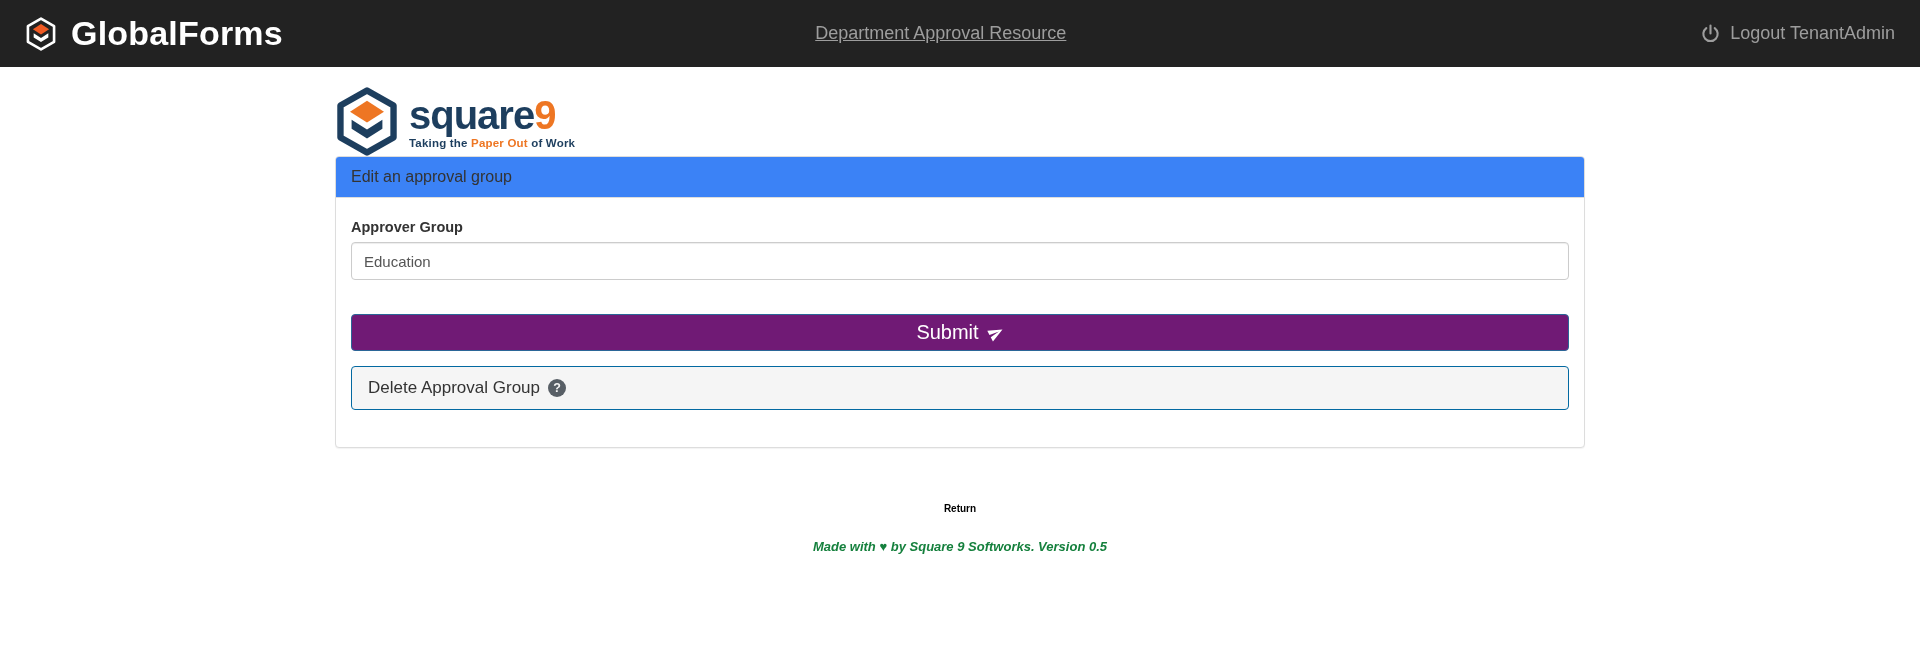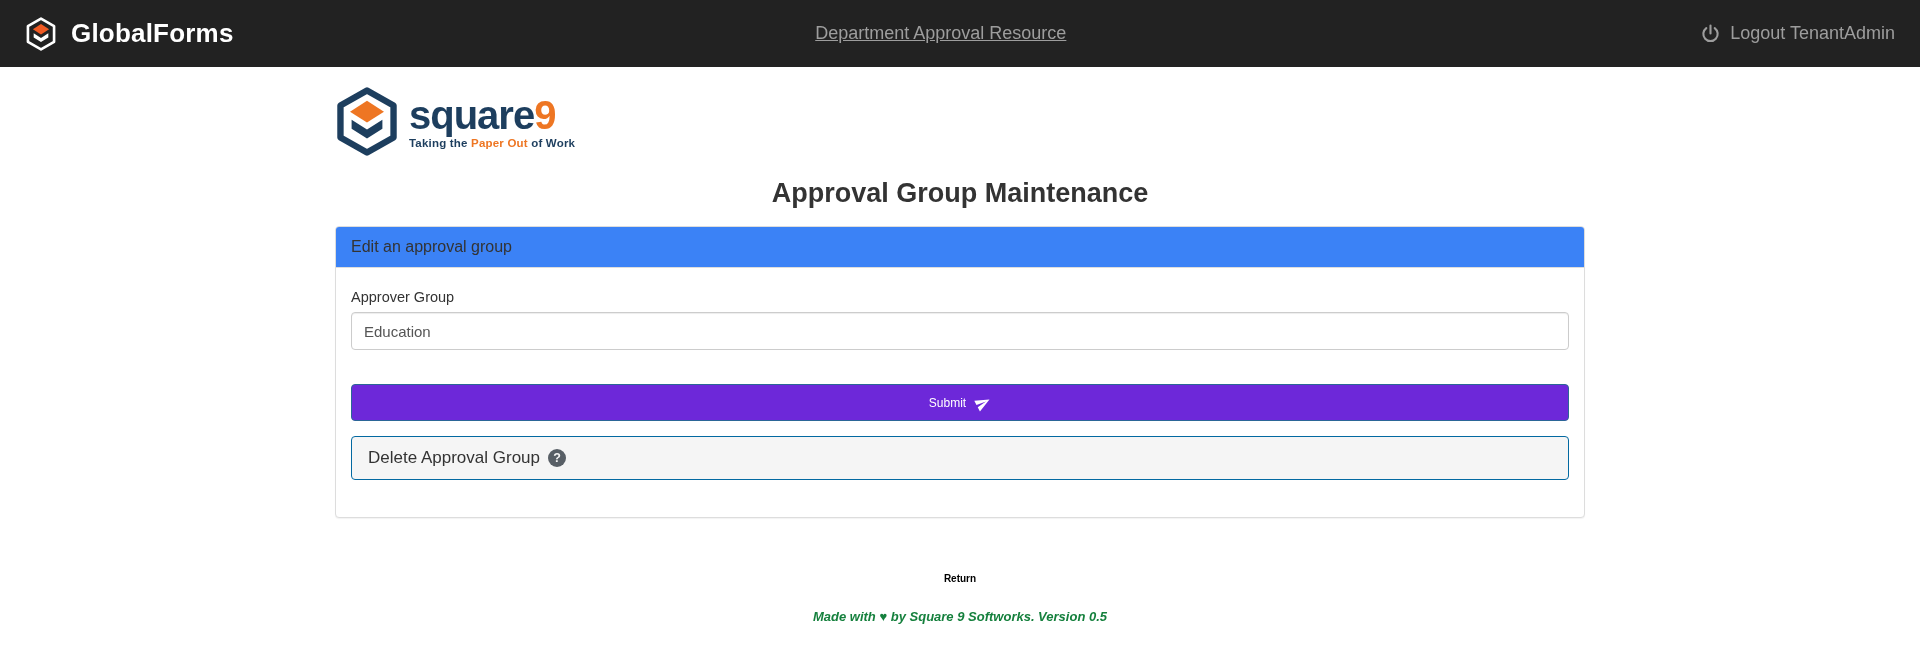--- a/index.html
+++ b/index.html
@@ -11,21 +11,21 @@
     position: relative;
     height: 67px;
     background: #222222;
     display: flex;
     align-items: center;
     padding: 0 25px;
     color: #9d9d9d;
   }
   .brand { display: flex; align-items: center; gap: 14px; }
   .brand-icon { width: 32px; height: 34px; display: block; }
-  .brand-text { color: #ffffff; font-size: 26px; font-weight: bold; letter-spacing: 0.2px; }
+  .brand-text { color: #ffffff; font-size: 34px; font-weight: bold; letter-spacing: 0.2px; }
   .nav-title {
     position: absolute;
     left: 49%;
     transform: translateX(-50%);
     font-size: 18px;
     color: #9d9d9d;
     white-space: nowrap;
     text-decoration: underline;
   }
   .nav-right { margin-left: auto; display: flex; align-items: center; gap: 10px; }
@@ -76,42 +76,42 @@
   .panel-heading {
     background: #3b82f6;
     border-bottom: 1px solid #dddddd;
     border-radius: 3px 3px 0 0;
     padding: 11px 15px;
     font-size: 16px;
     color: #333333;
   }
   .panel-body { padding: 15px; }
 
-  .field-label { display: block; font-size: 14.5px; font-weight: normal; color: #333333; margin-top: 6px; margin-bottom: 7px; }
+  .field-label { display: block; font-size: 14.5px; font-weight: bold; color: #333333; margin-top: 6px; margin-bottom: 7px; }
   .text-input {
     width: 100%;
     height: 38px;
     border: 1px solid #cccccc;
     border-radius: 4px;
     padding: 6px 12px;
     font-size: 15px;
     color: #555555;
     font-family: "Liberation Sans", sans-serif;
     box-shadow: inset 0 1px 1px rgba(0,0,0,0.075);
   }
 
   .submit-btn {
     margin-top: 34px;
     width: 100%;
     height: 37px;
-    background: #6d28d9;
+    background: #701a75;
     border: 1px solid #2b6697;
     border-radius: 4px;
     color: #ffffff;
-    font-size: 12px;
+    font-size: 20px;
     font-family: "Liberation Sans", sans-serif;
     display: flex;
     align-items: center;
     justify-content: center;
     gap: 9px;
     cursor: pointer;
   }
   .plane-icon { width: 16px; height: 16px; display: block; transform: rotate(-28deg); }
 
   .delete-bar {
@@ -192,21 +192,20 @@
         <path d="M12 5.2 L18.4 9.3 L12 13.4 L5.6 9.3 Z" fill="#ee7623"></path>
         <path d="M6.2 12.3 L12 16 L17.8 12.3 V15.7 L12 19.4 L6.2 15.7 Z" fill="#1d3e5e"></path>
       </svg>
     </span>
     <div class="s9-textwrap">
       <div class="s9-wordmark"><span>square</span><span class="num">9</span></div>
       <div class="s9-tagline"><span>Taking the </span><span class="orange">Paper Out</span><span> of Work</span></div>
     </div>
   </div>
 
-  <h1 class="page-heading">Approval Group Maintenance</h1>
 
   <div class="panel">
     <div class="panel-heading">Edit an approval group</div>
     <div class="panel-body">
 
       <label class="field-label">Approver Group</label>
       <input type="text" class="text-input" value="Education" style="">
 
       <button class="submit-btn">
         <span>Submit</span>

